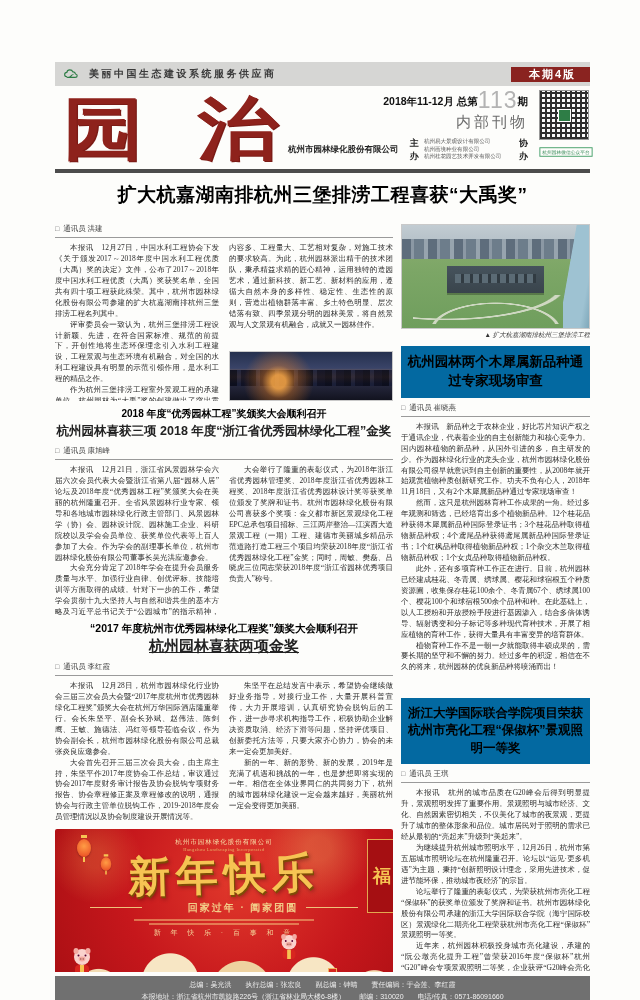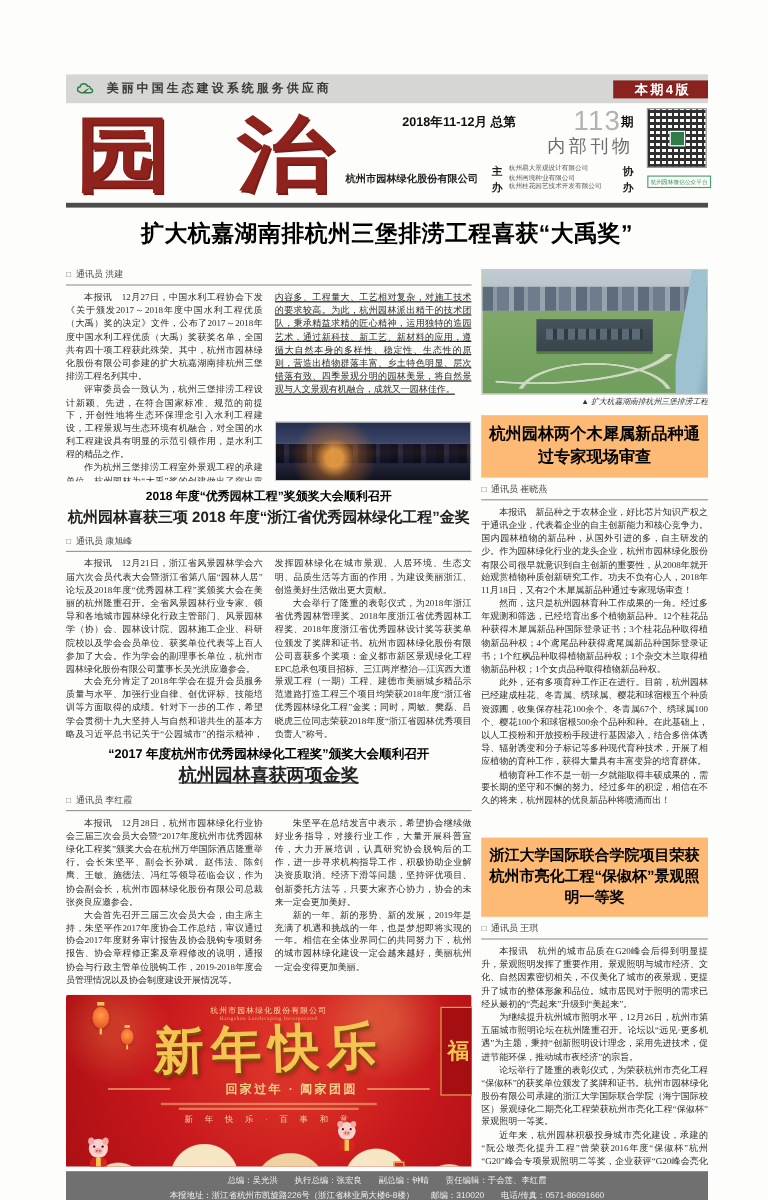--- a/index.html
+++ b/index.html
@@ -23,21 +23,21 @@
   .masthead { position:relative; height:78px; margin-top:2px; }
   .masthead-title {
     position:absolute; left:8px; top:-4px;
     font-size:68px; font-weight:bold; color:#8e221c;
     letter-spacing:46px; white-space:nowrap;
     transform:scaleX(1.18); transform-origin:left top;
     text-shadow:1px 1px 0 #7a1b16;
   }
   .mast-right { position:absolute; right:62px; top:2px; width:240px; text-align:right; }
   .date-line { font-family:"Liberation Sans",sans-serif; font-weight:bold; font-size:10.5px; color:#111; white-space:nowrap; }
-  .issue-no { font-size:23px; font-weight:400; color:#b3b3b3; font-family:"Liberation Sans",sans-serif; line-height:0.9; vertical-align:-3px; letter-spacing:1px;margin-left:48px; }
+  .issue-no { font-size:23px; font-weight:400; color:#b3b3b3; font-family:"Liberation Sans",sans-serif; line-height:0.9; vertical-align:-3px; letter-spacing:1px; }
   .internal { font-family:"Liberation Sans",sans-serif; font-size:15px; color:#6d6d6d; letter-spacing:3px; margin-top:2px; }
   .org-row { display:flex; justify-content:flex-end; align-items:center; gap:5px; margin-top:5px; }
   .org-main { font-size:8.5px; font-weight:bold; white-space:nowrap; }
   .org-role { font-size:9px; font-weight:bold; }
   .co-orgs { text-align:left; }
   .co-orgs div { font-size:6px; color:#555; line-height:1.25; white-space:nowrap; transform:scale(0.92); transform-origin:left center; }
   
   .qr-wrap { position:absolute; right:0; top:2px; width:52px; text-align:center; }
   .qr {
     width:50px; height:50px; margin:0 auto; position:relative; background:#fff; border:1px solid #999;
@@ -57,21 +57,21 @@
   .art-body p { font-size:7.5px; line-height:1.46; text-align:justify; text-indent:2em; color:#2b2b2b; }
   .art-body p.cont { text-indent:0; }
   .cols { display:flex; gap:10px; }
   .col { flex:1; overflow:hidden; }
 
   .main-row { display:flex; gap:8px; height:748px; overflow:hidden; margin-top:2px; }
   .left-track { width:338px; flex:0 0 auto; }
   .right-track { width:189px; flex:0 0 auto; }
 
   .art1-cols { height:158px; }
-  .col-flex { display:flex; flex-direction:column;text-decoration:underline; }
+  .col-flex { display:flex; flex-direction:column; }
   .col-flex .txt { flex:1 1 auto; overflow:hidden; }
 
   
   .photo-dusk {
     height:50px; margin-top:4px; flex:0 0 auto; border:1px solid #c9c9c9;
     background:
       radial-gradient(circle at 30% 62%, rgba(255,170,70,0.85) 0 6%, rgba(255,140,40,0.35) 14%, transparent 30%),
       repeating-linear-gradient(90deg, rgba(10,12,26,0.9) 0 7px, rgba(25,30,55,0.85) 7px 11px, rgba(14,16,34,0.9) 11px 19px),
       linear-gradient(180deg,#25304e 0%,#3a4468 34%,#c97f3d 52%,#27293f 66%,#12131f 100%);
     background-size:100% 100%, 100% 34%, 100% 100%;
@@ -97,21 +97,21 @@
   
   .kicker { text-align:center; font-family:"Liberation Sans",sans-serif; font-weight:bold; color:#000; }
   .art2-kicker { font-size:10px; margin-top:6px; }
   .art2-head { text-align:center; font-family:"Liberation Sans",sans-serif; font-weight:bold; font-size:12.5px; margin:2px 0 6px; }
   .art2-cols { height:150px; }
   .art3-kicker { font-size:10.5px; margin-top:7px; }
   .art3-head { text-align:center; font-family:"Liberation Sans",sans-serif; font-weight:bold; font-size:15px; margin:1px 0 6px;text-decoration:underline; }
   .art3-cols { height:142px; }
 
   
-  .side-headbox { background:#fdba74; text-align:center; font-family:"Liberation Sans",sans-serif; font-weight:bold; color:#000; padding:7px 4px; line-height:1.4; }
+  .side-headbox { background:#0369a1; text-align:center; font-family:"Liberation Sans",sans-serif; font-weight:bold; color:#000; padding:7px 4px; line-height:1.4; }
   .side-head1 { font-size:13.5px; margin-top:6px; }
   .side-head2 { font-size:12.5px; margin-top:8px; }
   .side-body { overflow:hidden; }
   .side-body1 { height:268px; }
   .side-body2 { height:198px; }
 
   
   .banner { position:relative; height:162px; margin-top:6px; overflow:hidden; border-radius:2px;
     background:
       radial-gradient(circle at 78% 12%, rgba(255,220,120,0.25) 0 4%, transparent 18%),
@@ -231,21 +231,20 @@
           <div class="byline">
             <span class="box">□</span>
             <span>通讯员 康旭峰</span>
           </div>
           <div class="cols art-body art2-cols">
             <div class="col">
               <p>本报讯　12月21日，浙江省风景园林学会六届六次会员代表大会暨浙江省第八届“园林人居”论坛及2018年度“优秀园林工程”奖颁奖大会在美丽的杭州隆重召开。全省风景园林行业专家、领导和各地城市园林绿化行政主管部门、风景园林学（协）会、园林设计院、园林施工企业、科研院校以及学会会员单位、获奖单位代表等上百人参加了大会。作为学会的副理事长单位，杭州市园林绿化股份有限公司董事长吴光洪应邀参会。</p>
               <p>大会充分肯定了2018年学会在提升会员服务质量与水平、加强行业自律、创优评标、技能培训等方面取得的成绩。针对下一步的工作，希望学会贯彻十九大坚持人与自然和谐共生的基本方略及习近平总书记关于“公园城市”的指示精神，充分</p>
             </div>
             <div class="col">
-              <p class="cont">发挥园林绿化在城市景观、人居环境、生态文明、品质生活等方面的作用，为建设美丽浙江、创造美好生活做出更大贡献。</p>
               <p>大会举行了隆重的表彰仪式，为2018年浙江省优秀园林管理奖、2018年度浙江省优秀园林工程奖、2018年度浙江省优秀园林设计奖等获奖单位颁发了奖牌和证书。杭州市园林绿化股份有限公司喜获多个奖项：金义都市新区景观绿化工程EPC总承包项目招标、三江两岸整治—江滨西大道景观工程（一期）工程、建德市美丽城乡精品示范道路打造工程三个项目均荣获2018年度“浙江省优秀园林绿化工程”金奖；同时，周敏、樊磊、吕晓虎三位同志荣获2018年度“浙江省园林优秀项目负责人”称号。</p>
             </div>
           </div>
         </div>
 
         <div>
           <div class="kicker art3-kicker">“2017 年度杭州市优秀园林绿化工程奖”颁奖大会顺利召开</div>
           <div class="art3-head">杭州园林喜获两项金奖</div>
           <div class="byline">
             <span class="box">□</span>

